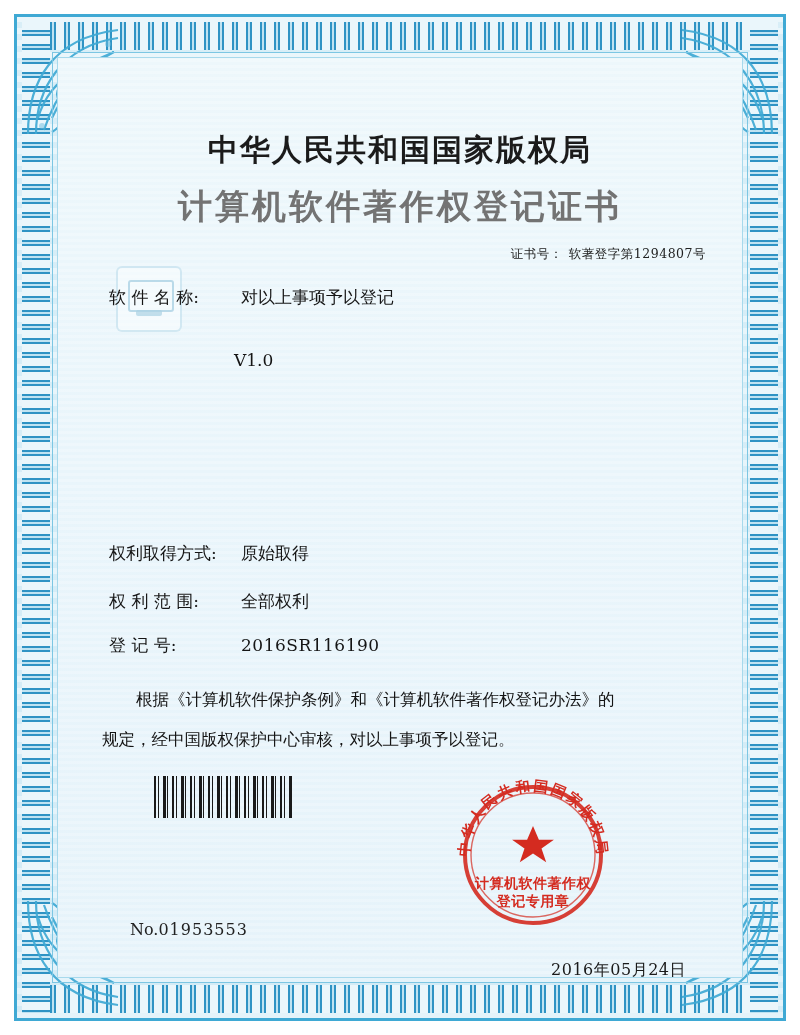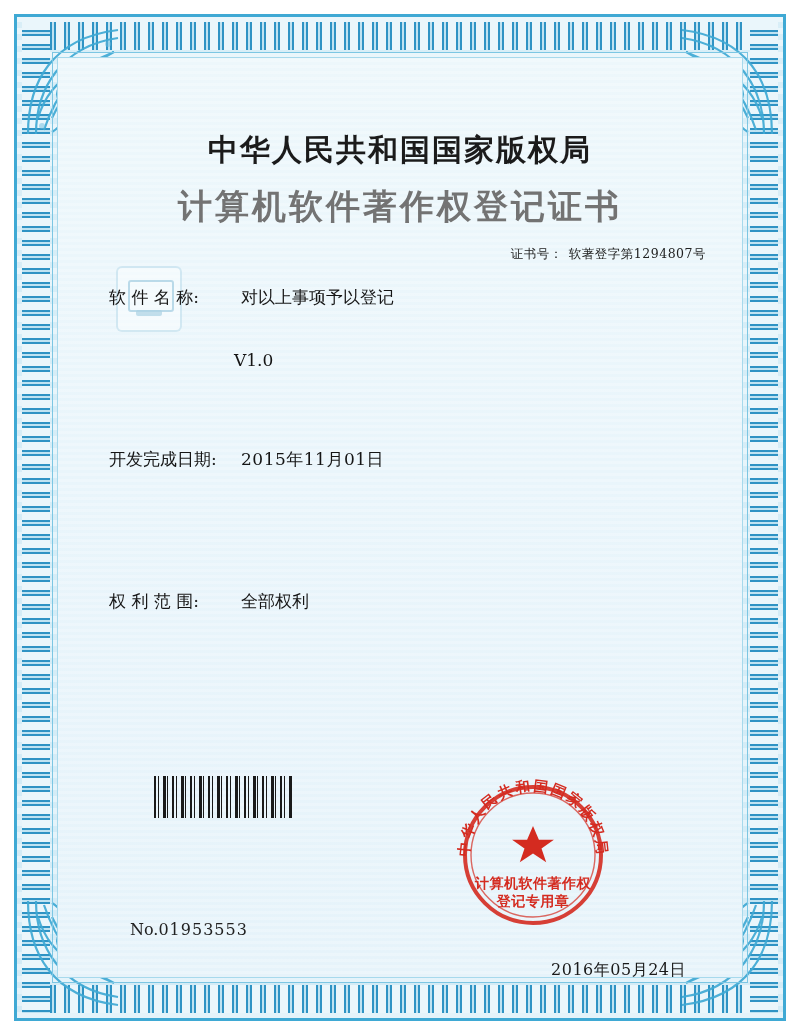--- a/index.html
+++ b/index.html
@@ -385,31 +385,38 @@
     </div>
 
     <div class="emblem-watermark"></div>
 
     <div class="field f-name">
       <span class="flabel">软 件 名 称:</span><span class="fvalue">对以上事项予以登记</span>
     </div>
     <div class="field-sub f-name-ver">V1.0</div>
 
 
-    <div class="field f-devdate">
-      <span class="flabel">开发完成日期:</span><span class="fvalue fvalue-num">2015年11月01日</span>
-    </div>
-
-
+
+
+    <div class="field f-acquire">
+      <span class="flabel">权利取得方式:</span><span class="fvalue">原始取得</span>
+    </div>
 
     <div class="field f-scope">
       <span class="flabel">权 利 范 围:</span><span class="fvalue">全部权利</span>
     </div>
 
-
+    <div class="field f-regno">
+      <span class="flabel">登 记 号:</span><span class="fvalue fvalue-num">2016SR116190</span>
+    </div>
+
+    <div class="statement">
+      <span class="indent"></span><span>根据《计算机软件保护条例》和《计算机软件著作权登记办法》的</span><br>
+      <span>规定，经中国版权保护中心审核，对以上事项予以登记。</span>
+    </div>
 
     <div class="barcode"></div>
 
     <div class="seal">
       <svg viewBox="0 0 170 170">
         <defs>
           <path id="sealArc" d="M 85,85 m -64,0 a 64,64 0 1,1 128,0" fill="none"></path>
           <path id="sealArcText" d="M 21,85 a 64,64 0 1,1 128,0" fill="none"></path>
         </defs>
         <circle cx="85" cy="85" r="68" fill="none" stroke="#d42b20" stroke-width="4" opacity="0.9"></circle>

